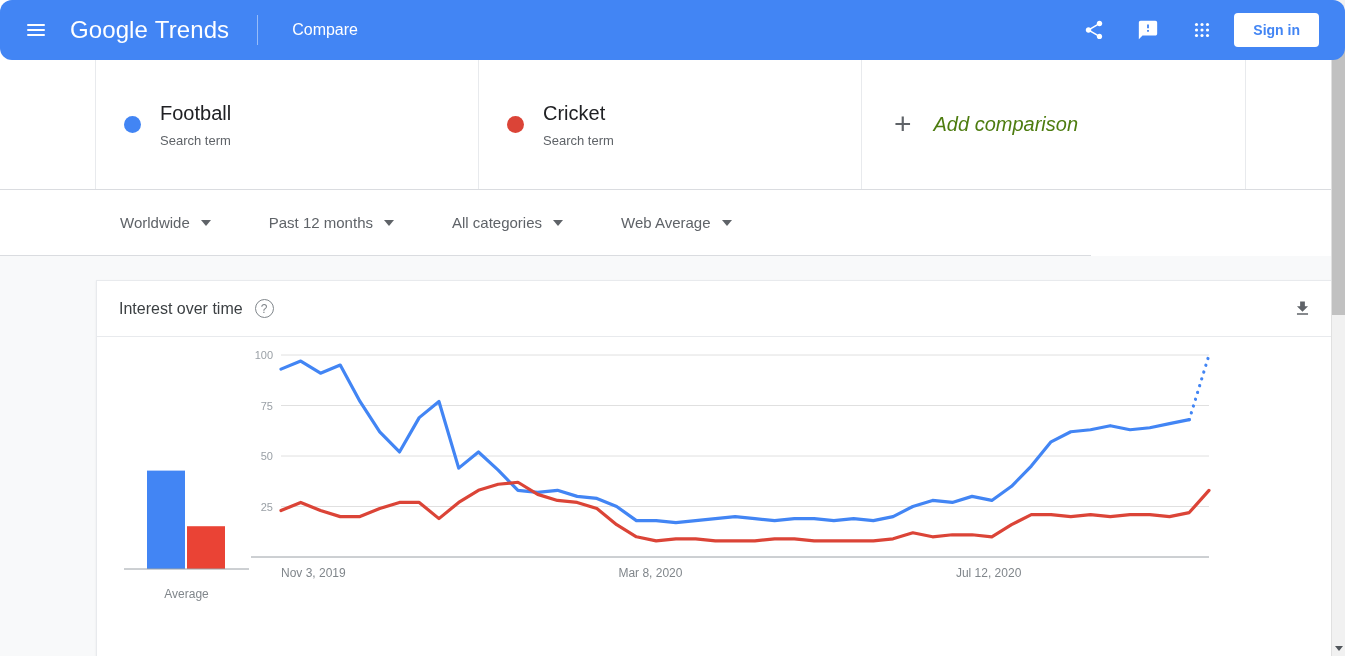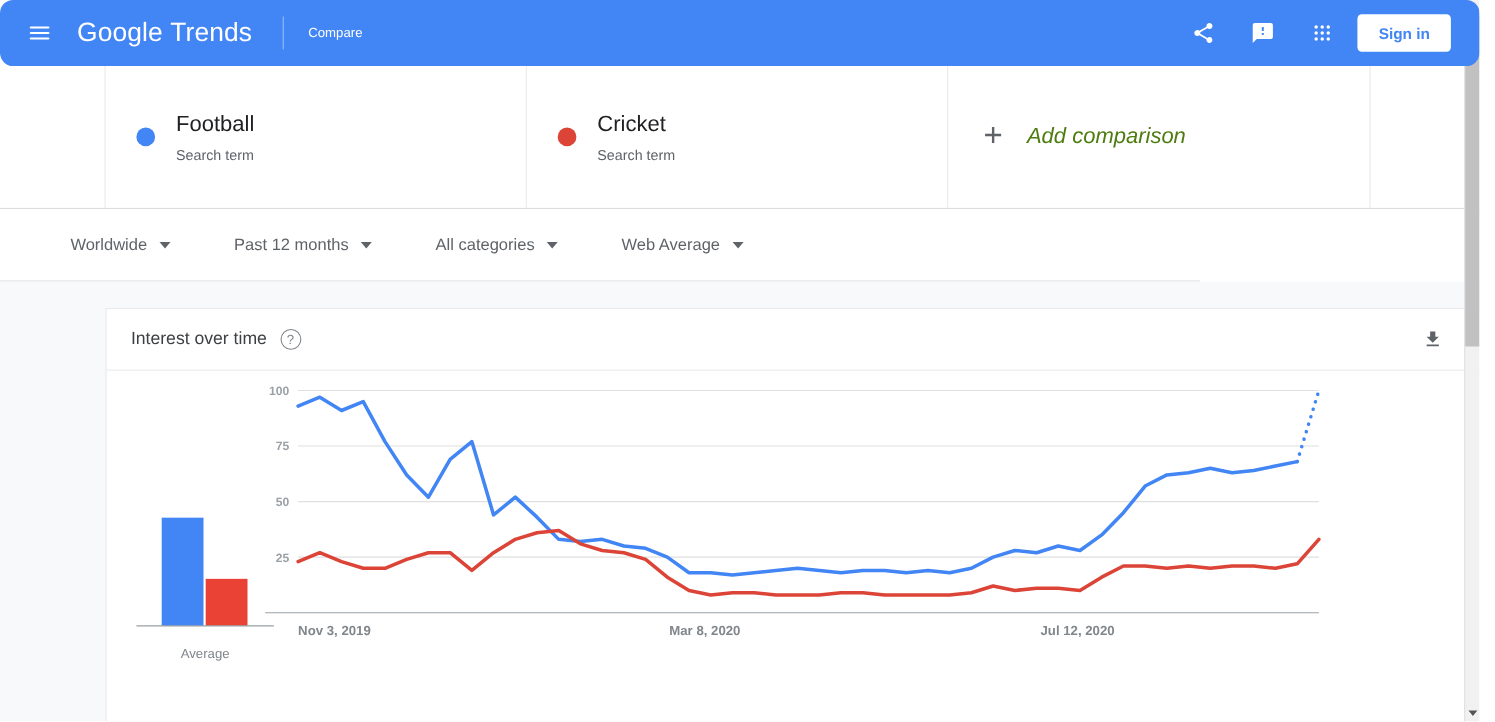--- a/index.html
+++ b/index.html
@@ -65,21 +65,21 @@
     font-size: 24px; color: #ffffff;
     letter-spacing: 0.1px;
     white-space: nowrap;
   }
   #brand .g-bold { font-weight: 400; }
   #brand-divider {
     width: 1px; height: 30px;
     background: rgba(255,255,255,0.45);
     margin: 0 22px 0 28px;
   }
-  #page-mode { font-size: 12px; color: #ffffff; white-space: nowrap; }
+  #page-mode { font-size: 16px; color: #ffffff; white-space: nowrap; margin-left: 12px; }
   #appbar-spacer { flex: 1; }
   .bar-icon-btn {
     width: 44px; height: 44px; margin-right: 10px;
     display: flex; align-items: center; justify-content: center;
     cursor: pointer; border-radius: 50%;
   }
   #signin-btn {
     margin-right: 26px; margin-left: 0;
     background: #ffffff; color: #4285F4;
     font-size: 14px; font-weight: bold;
@@ -120,21 +120,21 @@
   #add-text { font-size: 20px; color: #4d7c0f; font-style: italic; }
   #compare-right-pad { width: 99px; height: 130px; }
 
   
   #filter-bar {
     position: absolute; top: 190px; left: 0;
     width: 1091px; height: 66px;
     background: #ffffff;
     border-bottom: 1px solid #dadce0;
     display: flex; align-items: center;
-    padding-left: 64px;
+    padding-left: 120px;
   }
   .filter {
     display: flex; align-items: center;
     margin-right: 58px; cursor: pointer;
     white-space: nowrap;
   }
   .filter-label { font-size: 15px; color: #5f6368; }
   .caret {
     width: 0; height: 0; margin-left: 11px;
     border-left: 5px solid transparent;
@@ -182,22 +182,22 @@
   #avg-block {
     position: absolute; left: 22px; top: 56px;
     width: 135px; height: 220px;
   }
   #avg-svg { display: block; }
   #avg-label {
     text-align: center; font-size: 12px; color: #80868b;
     margin-top: 4px;
   }
   #line-block {
-    position: absolute; left: 144px; top: 0;
-    width: 975px; height: 319px; font-weight: bold;
+    position: absolute; left: 154px; top: 0;
+    width: 975px; height: 319px;
   }
   #line-svg { display: block; }
   .tick-text { font-size: 11px; fill: #9aa0a6; font-family: "Liberation Sans", sans-serif; }
   .xtick-text { font-size: 12px; fill: #80868b; font-family: "Liberation Sans", sans-serif; }
 </style>
 </head>
 <body>
 
 <div id="viewport">
 

